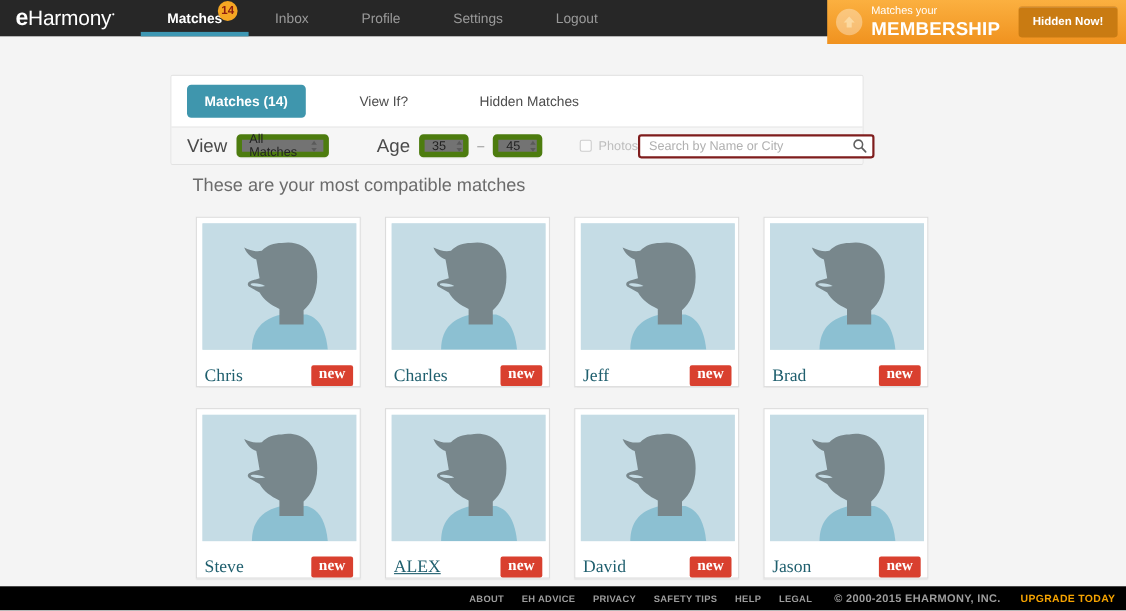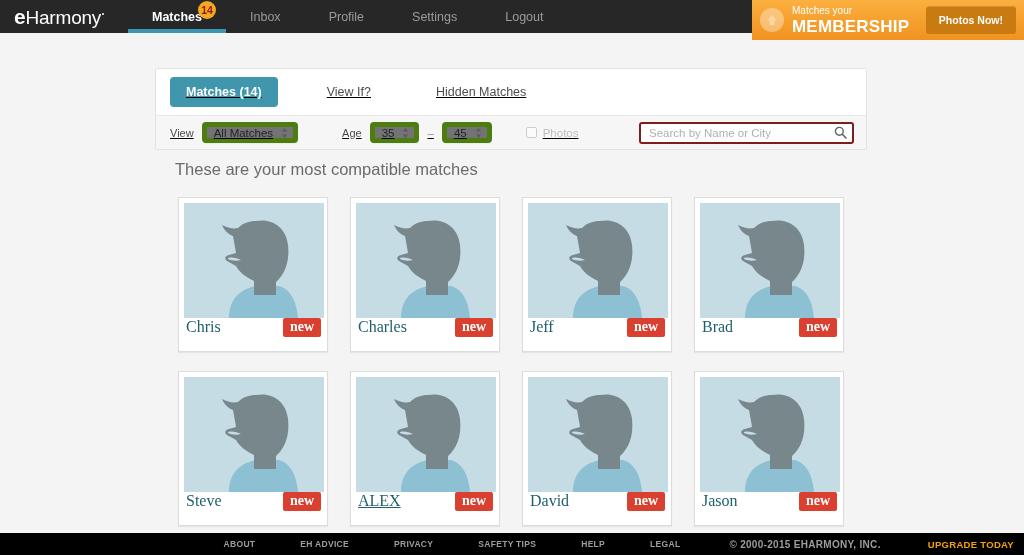--- a/index.html
+++ b/index.html
@@ -94,25 +94,24 @@
     padding: 8px 13px;
     cursor: pointer;
     white-space: nowrap;
     box-shadow: inset 0 1px 0 rgba(255,255,255,0.18);
   }
 
   
   .panel {
     position: absolute;
     left: 155px; top: 68px;
-    width: 712px;
+    width: 630px;
     background: #ffffff;
     border: 1px solid #e2e2e2;
     border-radius: 2px;
-    text-decoration: underline;
   }
   .tabbar {
     height: 46px;
     display: flex; align-items: center;
     padding-left: 14px;
     background: #ffffff;
   }
   .tab {
     font-size: 12.5px;
     color: #4d4d4d;
@@ -129,21 +128,21 @@
   }
   .filterbar {
     height: 34px;
     border-top: 1px solid #e7e7e7;
     background: #f6f6f6;
     display: flex; align-items: center;
     padding: 0 12px 0 14px;
     font-size: 11.5px;
     color: #555;
   }
-  .flabel { color: #4a4a4a; font-size: 11px; margin-right: 8px; }
+  .flabel { color: #4a4a4a; font-size: 17px; margin-right: 8px; }
   .selbox {
     display: inline-flex; align-items: center; justify-content: space-between;
     background: #737373;
     border: 5px solid #4d7c0f;
     border-radius: 4px;
     height: 21px;
     padding: 0 5px 0 7px;
     font-size: 11.5px;
     color: #222;
     cursor: pointer;
@@ -214,21 +213,21 @@
   }
   .thumb {
     width: 140px; height: 115px;
     background: #c5dce5;
     position: relative;
     overflow: hidden;
   }
   .thumb svg { display:block; position:absolute; left:0; top:0; }
   .cardfoot {
     height: 33px;
-    display: flex; align-items: flex-start; justify-content: space-between;
+    display: flex; align-items: flex-end; justify-content: space-between;
     padding: 0 0 0 2px;
     gap: 40px;
   }
   .cardname {
     font-family: "Liberation Serif", serif;
     font-size: 16px;
     color: #1f5f6e;
     white-space: nowrap;
     overflow: hidden;
   }
@@ -245,21 +244,20 @@
     margin-right: 1px;
   }
 
   
   .footer {
     position: absolute; left: 0; bottom: 0;
     width: 1024px; height: 22px;
     background: #000000;
     display: flex; align-items: center; justify-content: flex-end;
     padding-right: 10px;
-    gap: 29px;
   }
   .flink {
     color: #9d9d9d;
     font-size: 8.5px;
     font-weight: bold;
     letter-spacing: 0.3px;
     margin-left: 16px;
     text-decoration: none;
     cursor: pointer;
     white-space: nowrap;
@@ -314,21 +312,21 @@
   <div class="upgrade-banner">
     <span class="up-arrow-circle">
       <svg width="14" height="14" viewBox="0 0 14 14">
         <path d="M7 2 L12 7.5 L9.3 7.5 L9.3 12 L4.7 12 L4.7 7.5 L2 7.5 Z" fill="#fcd9a0"></path>
       </svg>
     </span>
     <span class="up-text">
       <span class="up-small">Matches your</span>
       <span class="up-big">MEMBERSHIP</span>
     </span>
-    <button class="upgrade-btn">Photos Now!</button>
+    <button class="upgrade-btn">Hidden Now!</button>
   </div>
 
   <div class="panel">
 
     <div class="tabbar">
       <div class="tab active">Matches (14)</div>
       <div class="tab">View If?</div>
       <div class="tab">Hidden Matches</div>
     </div>
 

